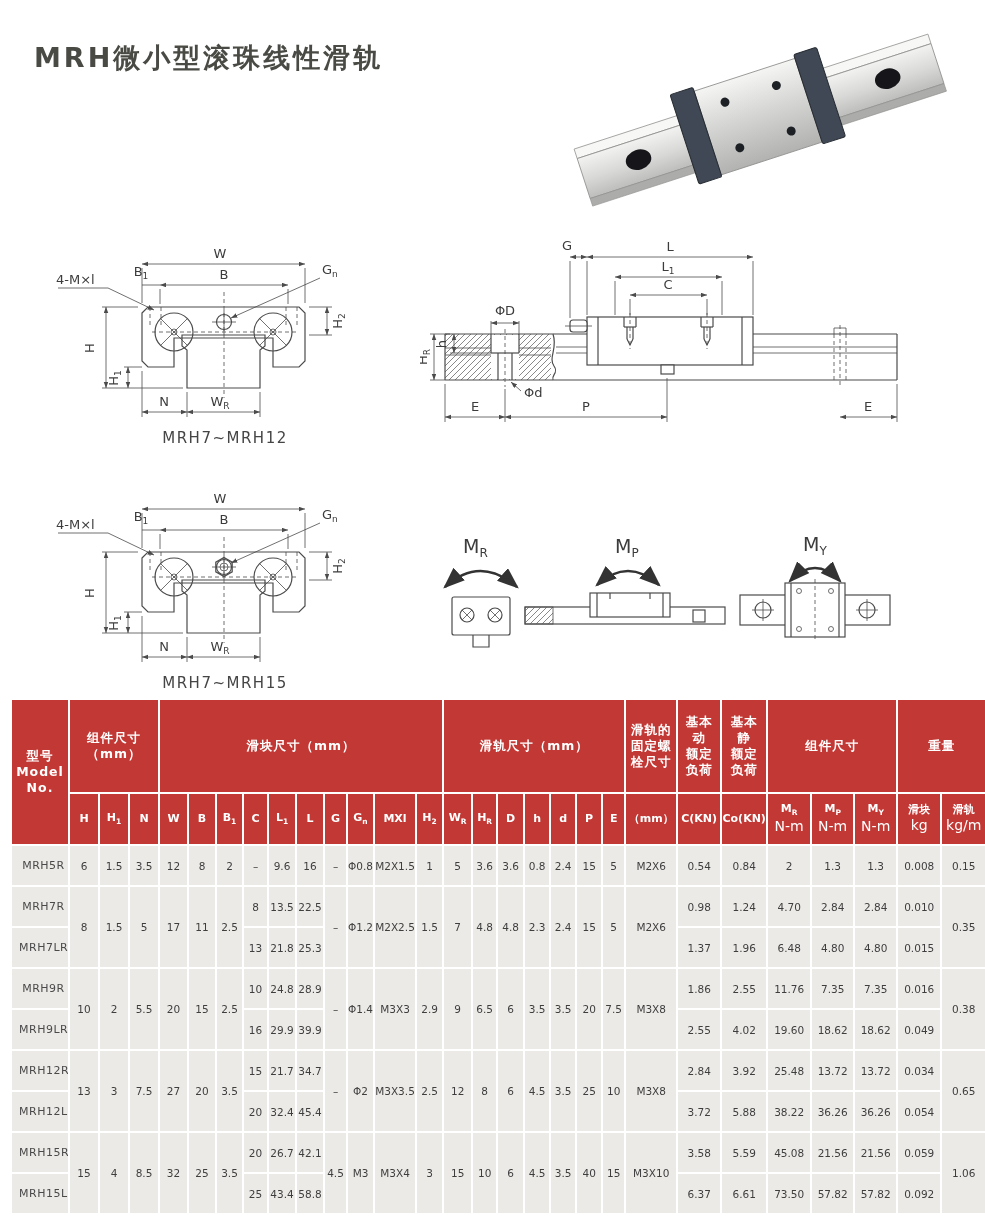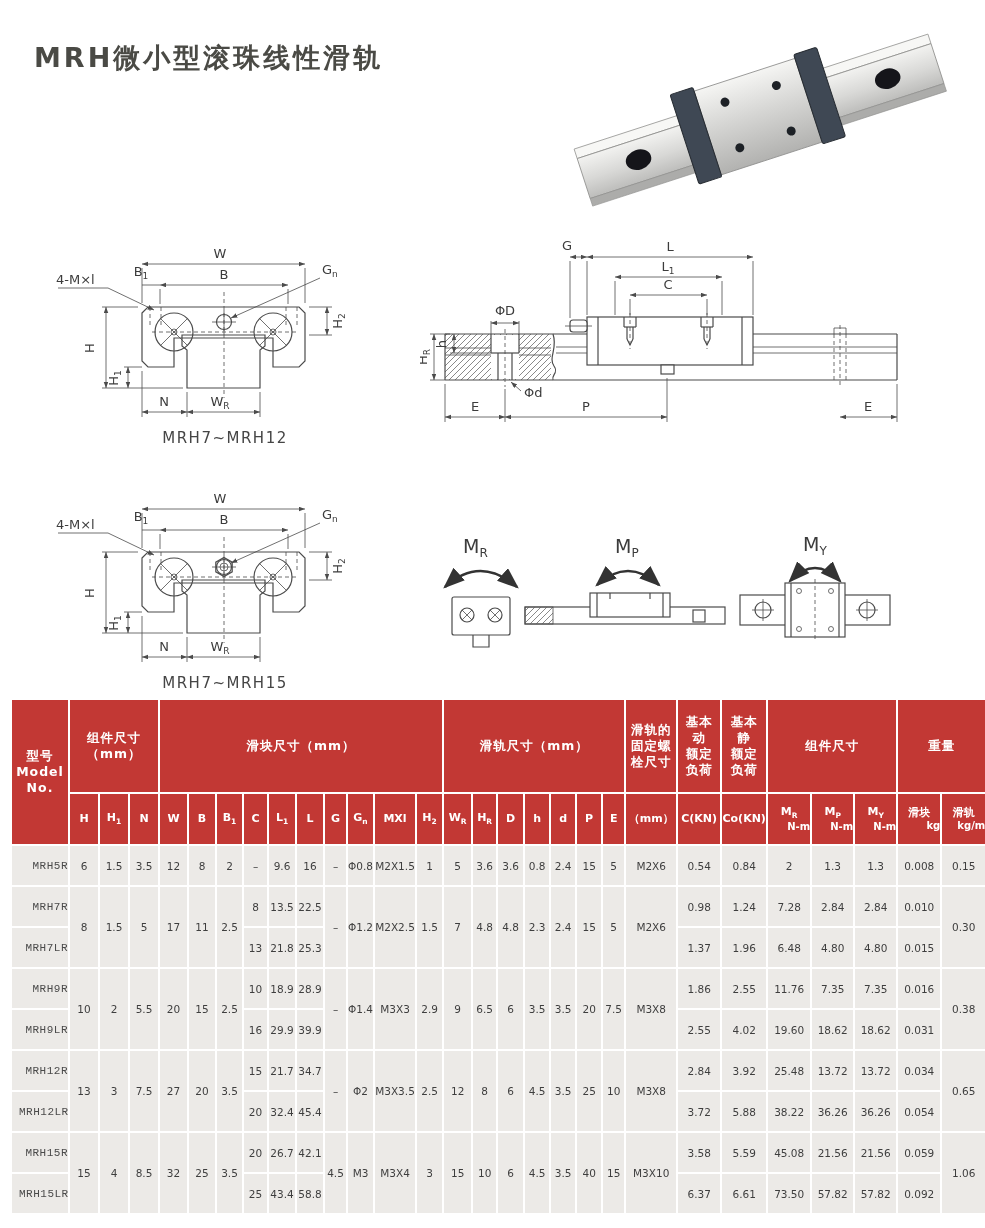--- a/index.html
+++ b/index.html
@@ -23,24 +23,24 @@
   .arc{fill:none;stroke:#333;stroke-width:2.4;}
 
   
   #spec-table{position:absolute;left:10px;top:698px;width:975px;border-collapse:collapse;table-layout:fixed;}
   #spec-table th,#spec-table td{border:2px solid #fff;overflow:hidden;}
   #spec-table th.g{background:#C23834;color:#fff;font-size:12.5px;font-weight:bold;
        white-space:pre-line;line-height:1.3;letter-spacing:1px;text-align:center;padding:2px 0;height:88px;}
   #spec-table th.s{background:#C23834;color:#fff;font-size:11px;font-weight:bold;
        text-align:center;height:48px;padding:1px 0;line-height:1.25;}
   #spec-table th.s sub{font-size:7.5px;}
-  #spec-table th.s .l2{font-size:10px;font-weight:bold;text-align:right;}
+  #spec-table th.s .l2{font-size:14px;font-weight:normal;}
   #spec-table td{background:#ECEAE7;text-align:center;vertical-align:middle;
        font-size:10.5px;color:#3e3e3e;height:39px;padding:0;}
-  #spec-table td.model{text-align:right;padding-left:7px;font-size:11px;color:#4a4a4a;letter-spacing:0.5px;font-family:Liberation Mono, monospace;}
+  #spec-table td.model{text-align:center;padding-left:7px;font-size:11px;color:#4a4a4a;letter-spacing:0.5px;}
 </style>
 </head>
 <body>
 
 <div id="page">
 
   <svg width="0" height="0" style="position:absolute" aria-hidden="true">
     <defs>
       <marker id="mA" markerWidth="9" markerHeight="8" refX="8" refY="3" orient="auto-start-reverse">
         <path d="M0,0L8,3L0,6Z" fill="#4b4b4b"></path>
@@ -461,25 +461,25 @@
           <td rowspan="2">7</td>
           <td rowspan="2">4.8</td>
           <td rowspan="2">4.8</td>
           <td rowspan="2">2.3</td>
           <td rowspan="2">2.4</td>
           <td rowspan="2">15</td>
           <td rowspan="2">5</td>
           <td rowspan="2">M2X6</td>
           <td>0.98</td>
           <td>1.24</td>
-          <td>7.28</td>
+          <td>4.70</td>
           <td>2.84</td>
           <td>2.84</td>
           <td>0.010</td>
-          <td rowspan="2">0.30</td>
+          <td rowspan="2">0.35</td>
         </tr>
         <tr>
           <td class="model">MRH7LR</td>
           <td>13</td>
           <td>21.8</td>
           <td>25.3</td>
           <td>1.37</td>
           <td>1.96</td>
           <td>6.48</td>
           <td>4.80</td>
@@ -488,21 +488,21 @@
         </tr>
         <tr>
           <td class="model">MRH9R</td>
           <td rowspan="2">10</td>
           <td rowspan="2">2</td>
           <td rowspan="2">5.5</td>
           <td rowspan="2">20</td>
           <td rowspan="2">15</td>
           <td rowspan="2">2.5</td>
           <td>10</td>
-          <td>18.9</td>
+          <td>24.8</td>
           <td>28.9</td>
           <td rowspan="2">–</td>
           <td rowspan="2">Φ1.4</td>
           <td rowspan="2">M3X3</td>
           <td rowspan="2">2.9</td>
           <td rowspan="2">9</td>
           <td rowspan="2">6.5</td>
           <td rowspan="2">6</td>
           <td rowspan="2">3.5</td>
           <td rowspan="2">3.5</td>
@@ -520,21 +520,21 @@
         <tr>
           <td class="model">MRH9LR</td>
           <td>16</td>
           <td>29.9</td>
           <td>39.9</td>
           <td>2.55</td>
           <td>4.02</td>
           <td>19.60</td>
           <td>18.62</td>
           <td>18.62</td>
-          <td>0.031</td>
+          <td>0.049</td>
         </tr>
         <tr>
           <td class="model">MRH12R</td>
           <td rowspan="2">13</td>
           <td rowspan="2">3</td>
           <td rowspan="2">7.5</td>
           <td rowspan="2">27</td>
           <td rowspan="2">20</td>
           <td rowspan="2">3.5</td>
           <td>15</td>

